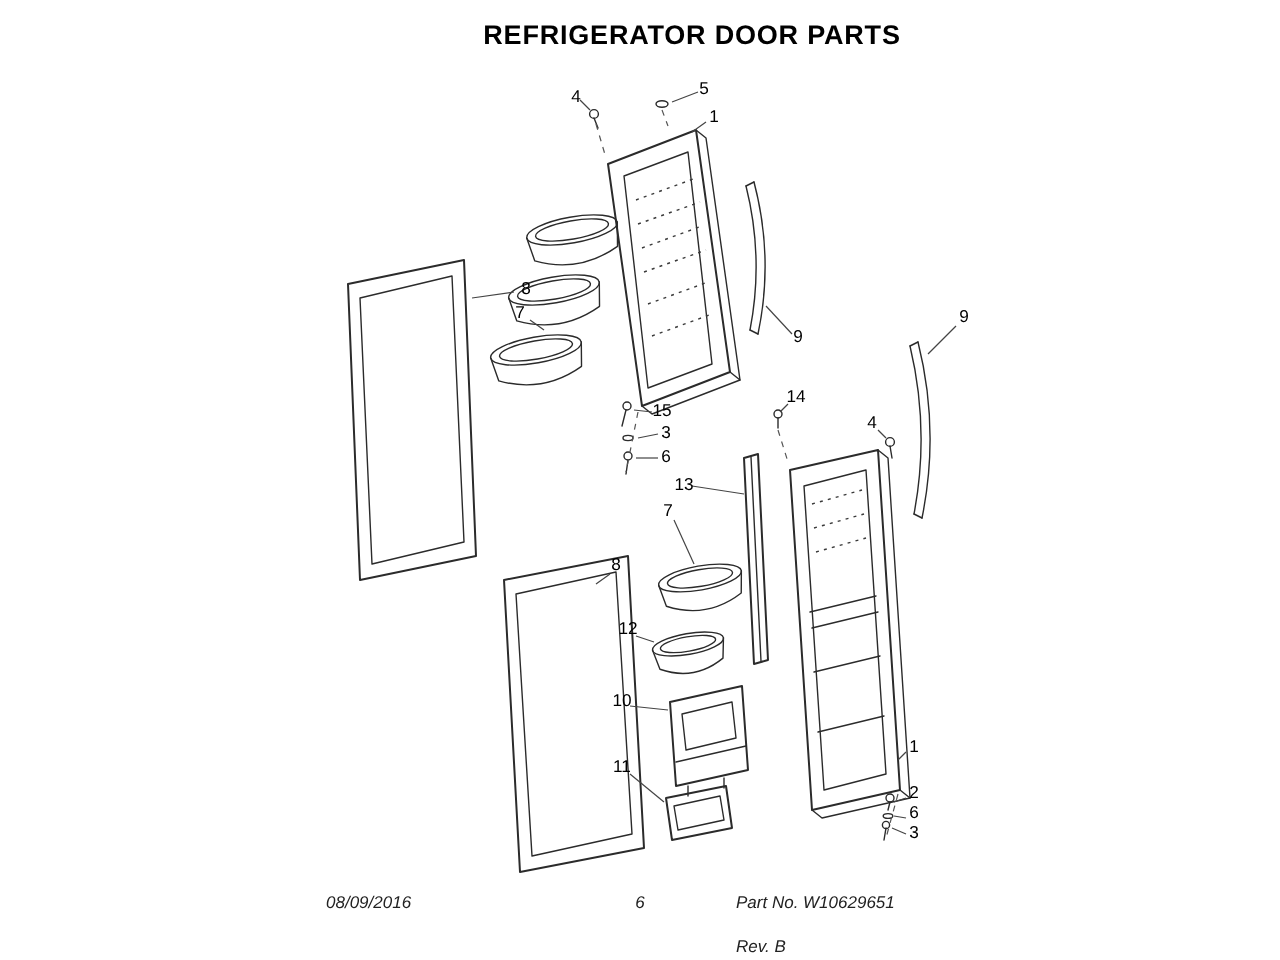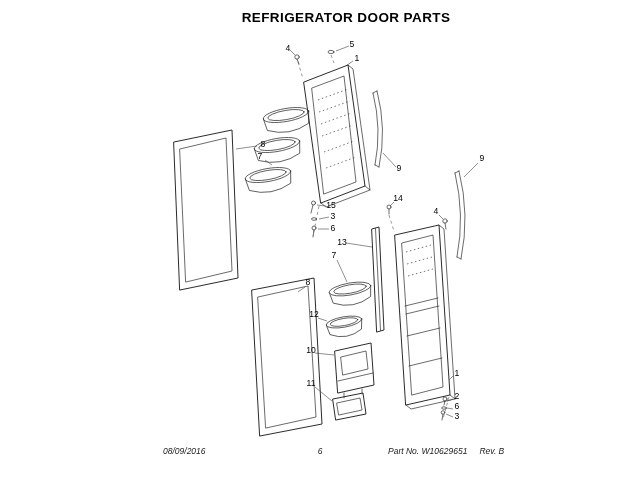--- a/index.html
+++ b/index.html
@@ -14,21 +14,21 @@
   .diagram{position:absolute;left:0;top:0;width:640px;height:480px;}
   .ln{fill:none;stroke:#2b2b2b;stroke-width:1;stroke-linejoin:round;stroke-linecap:round;}
   .thin{fill:none;stroke:#2b2b2b;stroke-width:.7;stroke-linejoin:round;stroke-linecap:round;}
   .dot{fill:none;stroke:#3a3a3a;stroke-width:.7;stroke-dasharray:1.5,2.6;}
   .leader{fill:none;stroke:#444;stroke-width:.6;}
   .dash{fill:none;stroke:#555;stroke-width:.6;stroke-dasharray:3,3;}
   .callout{font-family:"Liberation Sans",sans-serif;font-size:8.6px;fill:#000;text-anchor:middle;}
   .footer{position:absolute;top:446px;left:0;width:100%;height:12px;font-size:8.5px;color:#222;font-style:italic;}
   .footer .date{position:absolute;left:163px;}
   .footer .pageno{position:absolute;left:50%;transform:translateX(-50%);}
-  .footer .partinfo{position:absolute;left:388px;display:flex;gap:12px;}
+  .footer .partinfo{position:absolute;left:368px;display:flex;gap:12px;flex-direction:column;}
 </style>
 </head>
 <body>
 
 <div class="page">
 
   <div class="title">REFRIGERATOR DOOR PARTS</div>
 
   <svg class="diagram" viewBox="0 0 640 480" xmlns="http://www.w3.org/2000/svg">
 

